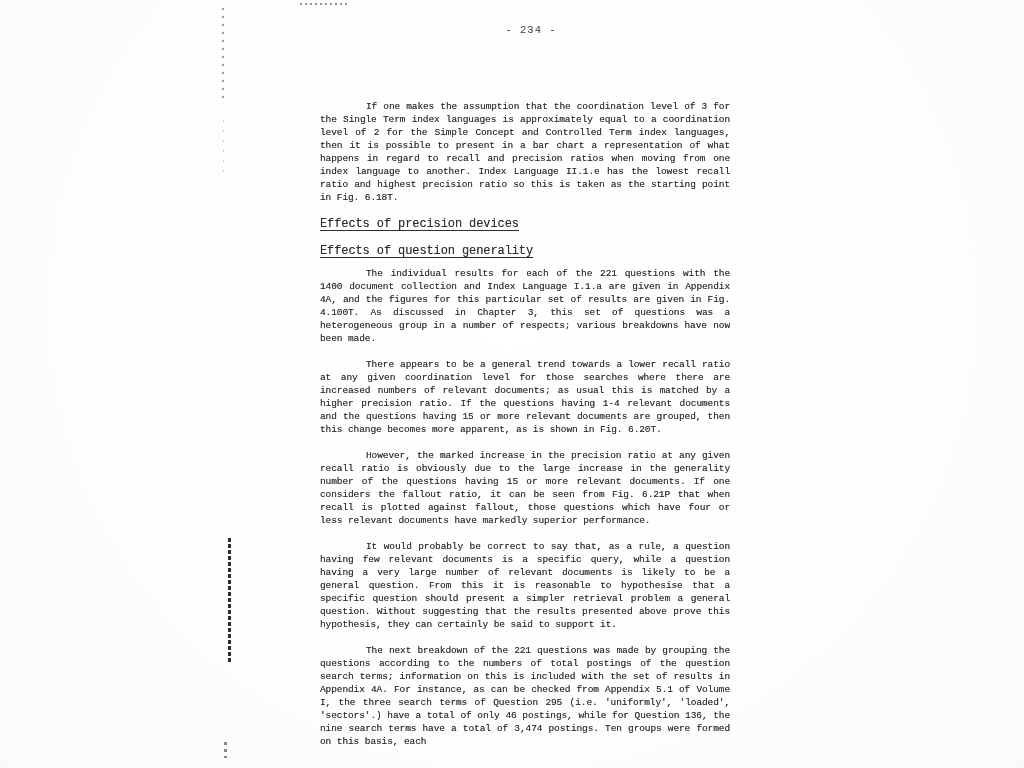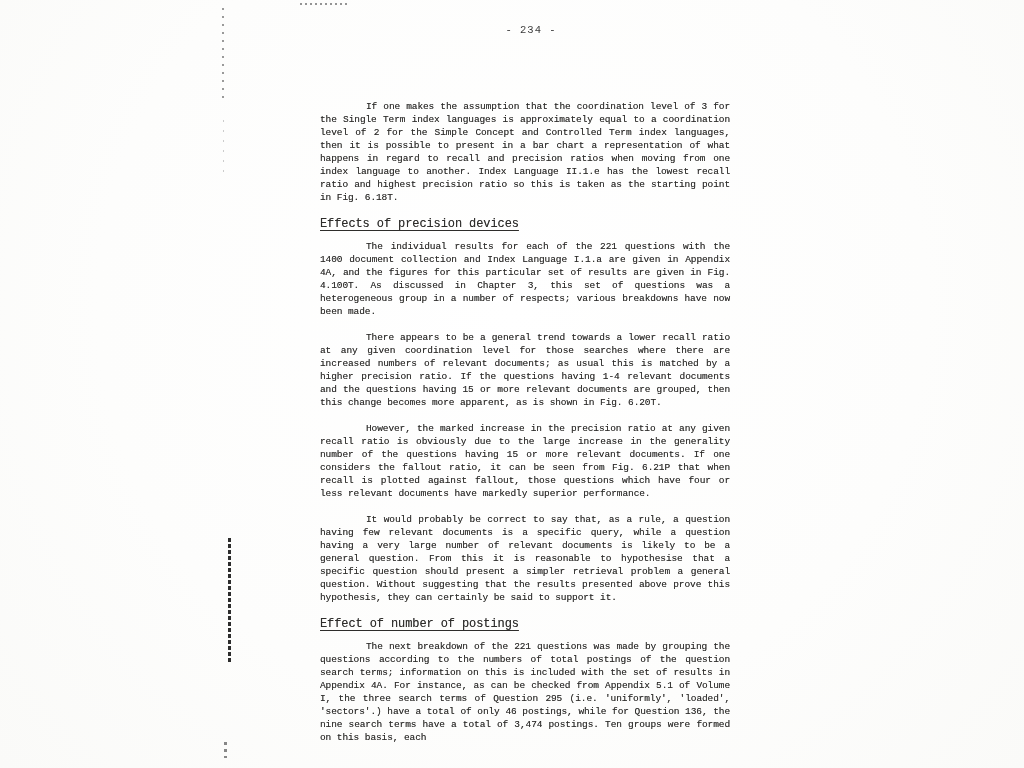--- a/index.html
+++ b/index.html
@@ -101,25 +101,25 @@
     <div class="artifact bottom-marks"></div>
 
     <div class="page-num">- 234 -</div>
 
     <div class="column">
       <p>If one makes the assumption that the coordination level of 3 for the Single Term index languages is approximately equal to a coordination level of 2 for the Simple Concept and Controlled Term index languages, then it is possible to present in a bar chart a representation of what happens in regard to recall and precision ratios when moving from one index language to another. Index Language II.1.e has the lowest recall ratio and highest precision ratio so this is taken as the starting point in Fig. 6.18T.</p>
 
       <h2><span class="u">Effects of precision devices</span></h2>
 
 
+      <h2><span class="u">Effects of question generality</span></h2>
 
       <p>The individual results for each of the 221 questions with the 1400 document collection and Index Language I.1.a are given in Appendix 4A, and the figures for this particular set of results are given in Fig. 4.100T.  As discussed in Chapter 3, this set of questions was a heterogeneous group in a number of respects; various breakdowns have now been made.</p>
       <p>There appears to be a general trend towards a lower recall ratio at any given coordination level for those searches where there are increased numbers of relevant documents; as usual this is matched by a higher precision ratio.  If the questions having 1-4 relevant documents and the questions having 15 or more relevant documents are grouped, then this change becomes more apparent, as is shown in Fig. 6.20T.</p>
       <p>However, the marked increase in the precision ratio at any given recall ratio is obviously due to the large increase in the generality number of the questions having 15 or more relevant documents.  If one considers the fallout ratio, it can be seen from Fig. 6.21P that when recall is plotted against fallout, those questions which have four or less relevant documents have markedly superior performance.</p>
       <p>It would probably be correct to say that, as a rule, a question having few relevant documents is a specific query, while a question having a very large number of relevant documents is likely to be a general question.  From this it is reasonable to hypothesise that a specific question should present a simpler retrieval problem a general question.  Without suggesting that the results presented above prove this hypothesis, they can certainly be said to support it.</p>
 
-      <h2><span class="u">Effect of number of postings</span></h2>
 
       <p>The next breakdown of the 221 questions was made by grouping the questions according to the numbers of total postings of the question search terms; information on this is included with the set of results in Appendix 4A. For instance, as can be checked from Appendix 5.1 of Volume I, the three search terms of Question 295 (i.e. 'uniformly', 'loaded', 'sectors'.) have a total of only 46 postings, while for Question 136, the nine search terms have a total of 3,474 postings.  Ten groups were formed on this basis, each</p>
     </div>
 
   </div>
 </div>
 
 </body></html>

